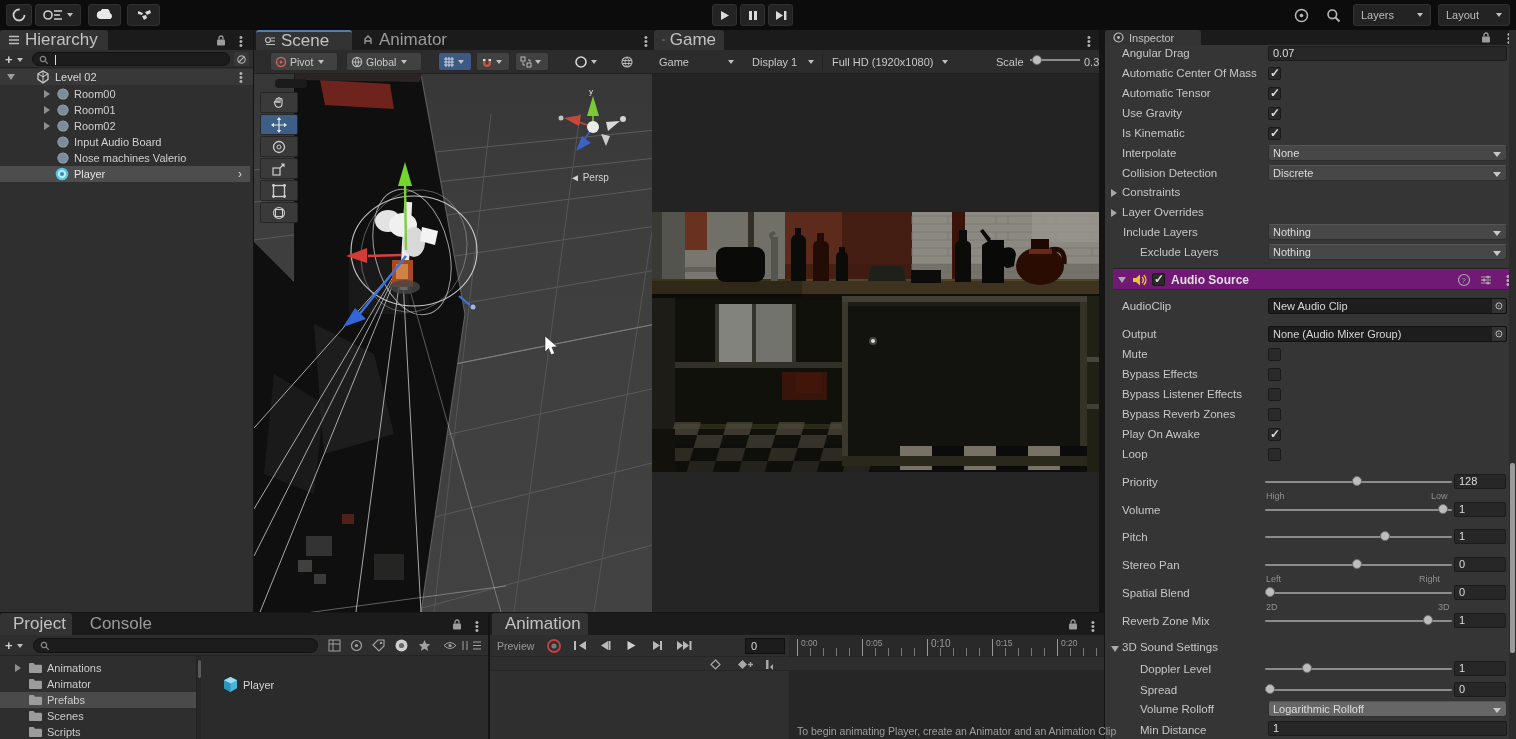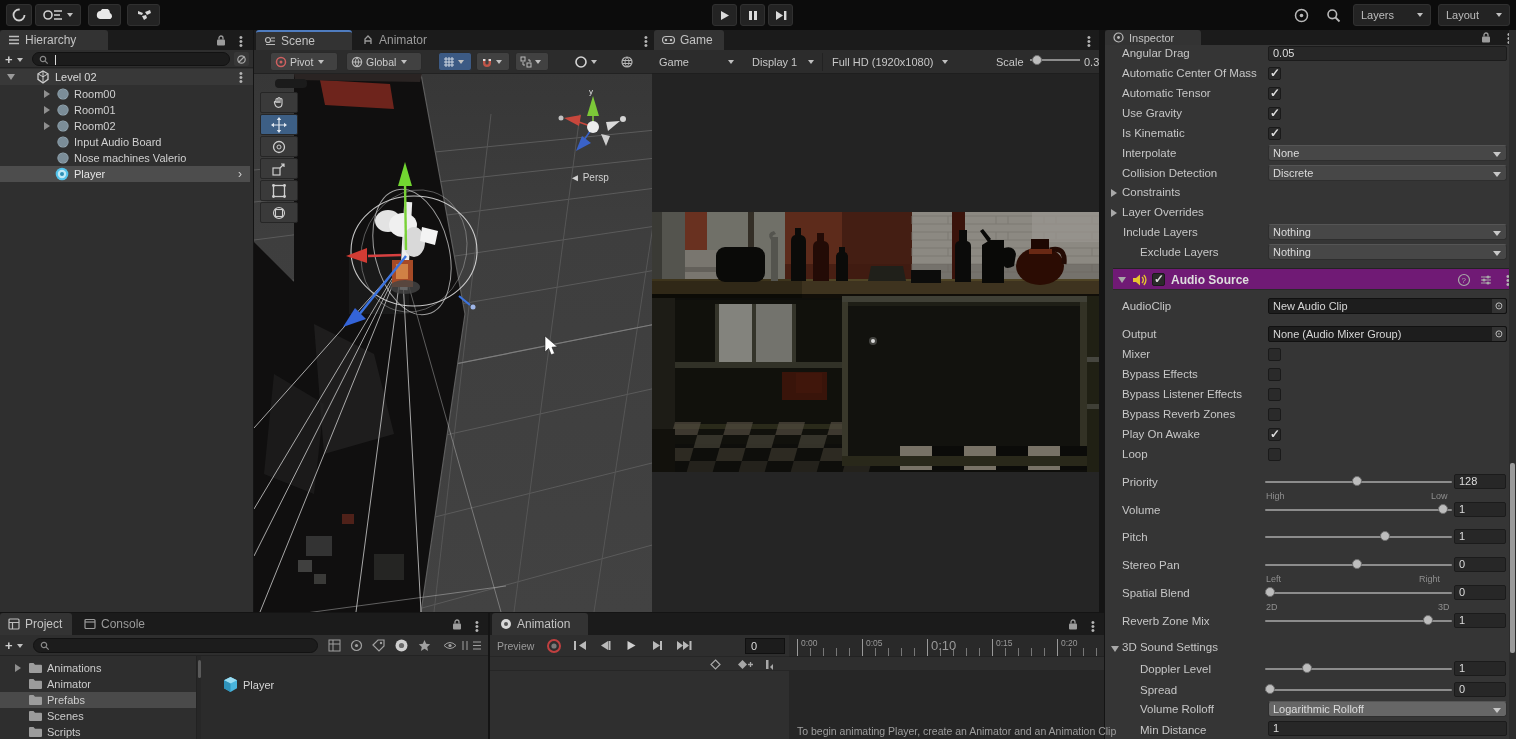--- a/index.html
+++ b/index.html
@@ -1,19 +1,19 @@
 <!DOCTYPE html>
 <html><head><meta charset="utf-8">
 <style>
 *{margin:0;padding:0;box-sizing:border-box}
 html,body{width:1516px;height:739px;background:#141414;overflow:hidden}
 body{font-family:"Liberation Sans",sans-serif;color:#c6c6c6;position:relative}
 .a{position:absolute}
 .tabbar{background:#1b1b1b}
-.tab{position:absolute;top:0;height:100%;background:#333333;color:#c2c2c2;font-size:12px;display:flex;align-items:center;padding:0 8px;gap:5px;border-radius:3px 3px 0 0}
+.tab{position:absolute;top:0;height:100%;background:#333333;color:#c2c2c2;font-size:17px;display:flex;align-items:center;padding:0 8px;gap:5px;border-radius:3px 3px 0 0}
 .tab.inact{background:transparent;color:#9b9b9b}
 .kebab{position:absolute;color:#b5b5b5;font-size:11px;letter-spacing:0;line-height:4px;text-align:center;width:10px}
 .lockico{position:absolute;color:#9a9a9a;font-size:10px}
 .lbl{position:absolute;font-size:11.5px;color:#c6c6c6;white-space:nowrap}
 .chk{position:absolute;width:13px;height:13px;background:#2a2a2a;border:1px solid #1a1a1a;border-radius:2px}
 .chk.on:after{content:"\2713";position:absolute;left:1px;top:-2px;color:#dedede;font-size:12px;font-weight:bold}
 .dd{position:absolute;height:16px;background:#474747;border:1px solid #2e2e2e;border-top-color:#555;border-radius:3px;font-size:11px;color:#dcdcdc;padding:1px 4px;white-space:nowrap}
 .dd:after{content:"";position:absolute;right:5px;top:6px;border-left:4px solid transparent;border-right:4px solid transparent;border-top:5px solid #c8c8c8}
 .nfield{position:absolute;height:15px;background:#272727;border:1px solid #1b1b1b;border-radius:2px;font-size:11px;color:#dcdcdc;padding:0px 4px;white-space:nowrap}
 .objf{position:absolute;height:16px;background:#1d1d1d;border:1px solid #111;border-radius:2px;font-size:11px;color:#d6d6d6;padding:1px 4px;white-space:nowrap}
@@ -516,21 +516,21 @@
    <div class="tab" style="left:0;width:96px;height:15px;font-size:11px"><svg width="11" height="11" viewBox="0 0 11 11">
           <circle cx="5.5" cy="5.5" r="4.5" fill="none" stroke="#bdbdbd" stroke-width="1.2"></circle>
           <circle cx="5.5" cy="5.5" r="1.4" fill="#bdbdbd"></circle>
         </svg>Inspector</div>
    <div class="lockico" style="left:376px;top:2px"><svg width="10" height="11" viewBox="0 0 10 11">
           <rect x="1" y="4.5" width="8" height="6" rx="1" fill="#9c9c9c"></rect>
           <path d="M3 4.5V3a2 2 0 0 1 4 0v1.5" fill="none" stroke="#9c9c9c" stroke-width="1.3"></path>
         </svg></div>
    <div class="kebab" style="left:399px;top:2px">•<br>•<br>•</div>
  </div>
-<div class="nfield" style="left:163px;top:16px;width:239px">0.05</div>
+<div class="nfield" style="left:163px;top:16px;width:239px">0.07</div>
     <div class="lbl" style="left:17px;top:17px;color:#c6c6c6">Angular Drag</div>
     <div class="lbl" style="left:17px;top:37px;color:#c6c6c6">Automatic Center Of Mass</div>
     <div class="chk on" style="left:163px;top:37px"></div>
     <div class="lbl" style="left:17px;top:57px;color:#c6c6c6">Automatic Tensor</div>
     <div class="chk on" style="left:163px;top:57px"></div>
     <div class="lbl" style="left:17px;top:77px;color:#c6c6c6">Use Gravity</div>
     <div class="chk on" style="left:163px;top:77px"></div>
     <div class="lbl" style="left:17px;top:97px;color:#c6c6c6">Is Kinematic</div>
     <div class="chk on" style="left:163px;top:97px"></div>
     <div class="lbl" style="left:17px;top:117px;color:#c6c6c6">Interpolate</div>
@@ -562,21 +562,21 @@
         <circle cx="9" cy="4" r="1.6" fill="#a8a8a8"></circle>
         <circle cx="5" cy="7" r="1.6" fill="#a8a8a8"></circle>
         <circle cx="9" cy="10" r="1.6" fill="#a8a8a8"></circle>
       </svg>
  <div class="kebab" style="left:390px;top:5px">•<br>•<br>•</div>
 </div>
     <div class="lbl" style="left:17px;top:270px;color:#c6c6c6">AudioClip</div>
     <div class="objf" style="left:163px;top:268px;width:239px">New Audio Clip<div class="tgt">⊙</div></div>
     <div class="lbl" style="left:17px;top:298px;color:#c6c6c6">Output</div>
     <div class="objf" style="left:163px;top:296px;width:239px">None (Audio Mixer Group)<div class="tgt">⊙</div></div>
-    <div class="lbl" style="left:17px;top:318px;color:#c6c6c6">Mixer</div>
+    <div class="lbl" style="left:17px;top:318px;color:#c6c6c6">Mute</div>
     <div class="chk" style="left:163px;top:318px"></div>
     <div class="lbl" style="left:17px;top:338px;color:#c6c6c6">Bypass Effects</div>
     <div class="chk" style="left:163px;top:338px"></div>
     <div class="lbl" style="left:17px;top:358px;color:#c6c6c6">Bypass Listener Effects</div>
     <div class="chk" style="left:163px;top:358px"></div>
     <div class="lbl" style="left:17px;top:378px;color:#c6c6c6">Bypass Reverb Zones</div>
     <div class="chk" style="left:163px;top:378px"></div>
     <div class="lbl" style="left:17px;top:398px;color:#c6c6c6">Play On Awake</div>
     <div class="chk on" style="left:163px;top:398px"></div>
     <div class="lbl" style="left:17px;top:418px;color:#c6c6c6">Loop</div>
@@ -781,21 +781,21 @@
       <div class="a" style="left:216px;top:13px;width:1px;height:8px;background:#777"></div>
       <div class="a" style="left:229px;top:13px;width:1px;height:8px;background:#777"></div>
       <div class="a" style="left:242px;top:13px;width:1px;height:8px;background:#777"></div>
       <div class="a" style="left:255px;top:13px;width:1px;height:8px;background:#777"></div>
       <div class="a" style="left:268px;top:4px;width:1px;height:17px;background:#9a9a9a"></div>
       <div class="a" style="left:281px;top:13px;width:1px;height:8px;background:#777"></div>
       <div class="a" style="left:294px;top:13px;width:1px;height:8px;background:#777"></div>
       <div class="a" style="left:307px;top:13px;width:1px;height:8px;background:#777"></div>
       <div class="a" style="left:12px;top:3px;font-size:8.5px;color:#999">0:00</div>
       <div class="a" style="left:77px;top:3px;font-size:8.5px;color:#999">0:05</div>
-      <div class="a" style="left:142px;top:3px;font-size:13px;color:#999">0:10</div>
+      <div class="a" style="left:142px;top:3px;font-size:10px;color:#999">0:10</div>
       <div class="a" style="left:207px;top:3px;font-size:8.5px;color:#999">0:15</div>
       <div class="a" style="left:272px;top:3px;font-size:8.5px;color:#999">0:20</div>
  </div>
  <div class="a" style="left:0;top:44px;width:614px;height:14px;background:#2e2e2e;border-bottom:1px solid #262626">
    <svg class="a" style="left:220px;top:2px" width="11" height="11" viewBox="0 0 11 11">
         <path d="M5.5 1L10 5.5 5.5 10 1 5.5z" fill="none" stroke="#a8a8a8" stroke-width="1.2"></path>
       </svg>
    <svg class="a" style="left:248px;top:2px" width="16" height="11" viewBox="0 0 16 11">
         <path d="M4.5 1L9 5.5 4.5 10 0 5.5z" fill="#a8a8a8"></path>
         <path d="M12.5 3v5M10 5.5h5" stroke="#a8a8a8" stroke-width="1.3"></path>

